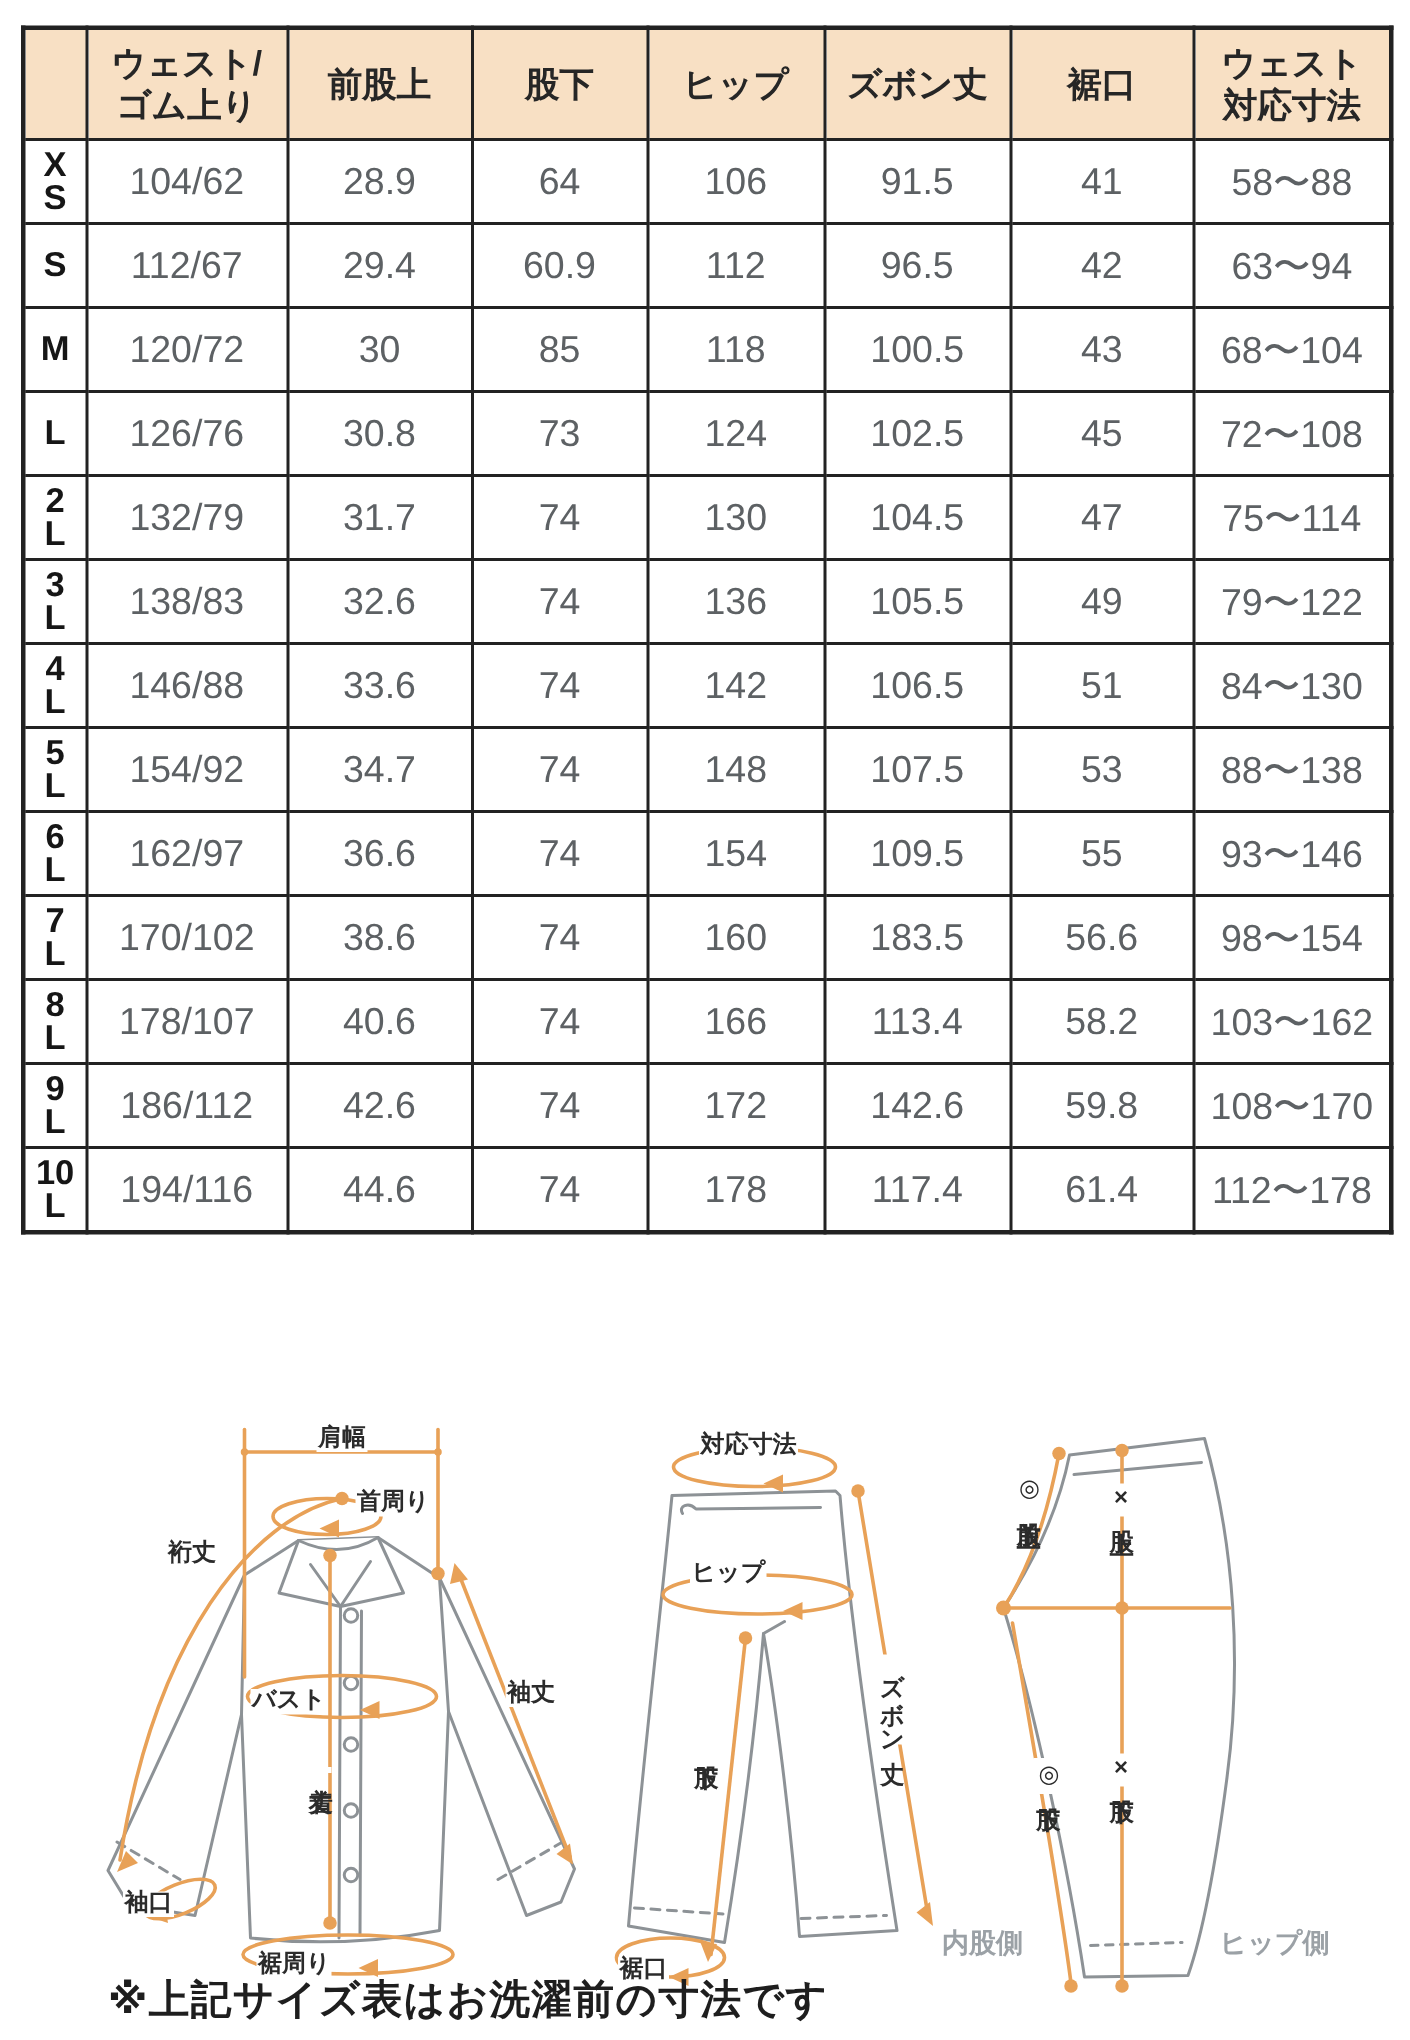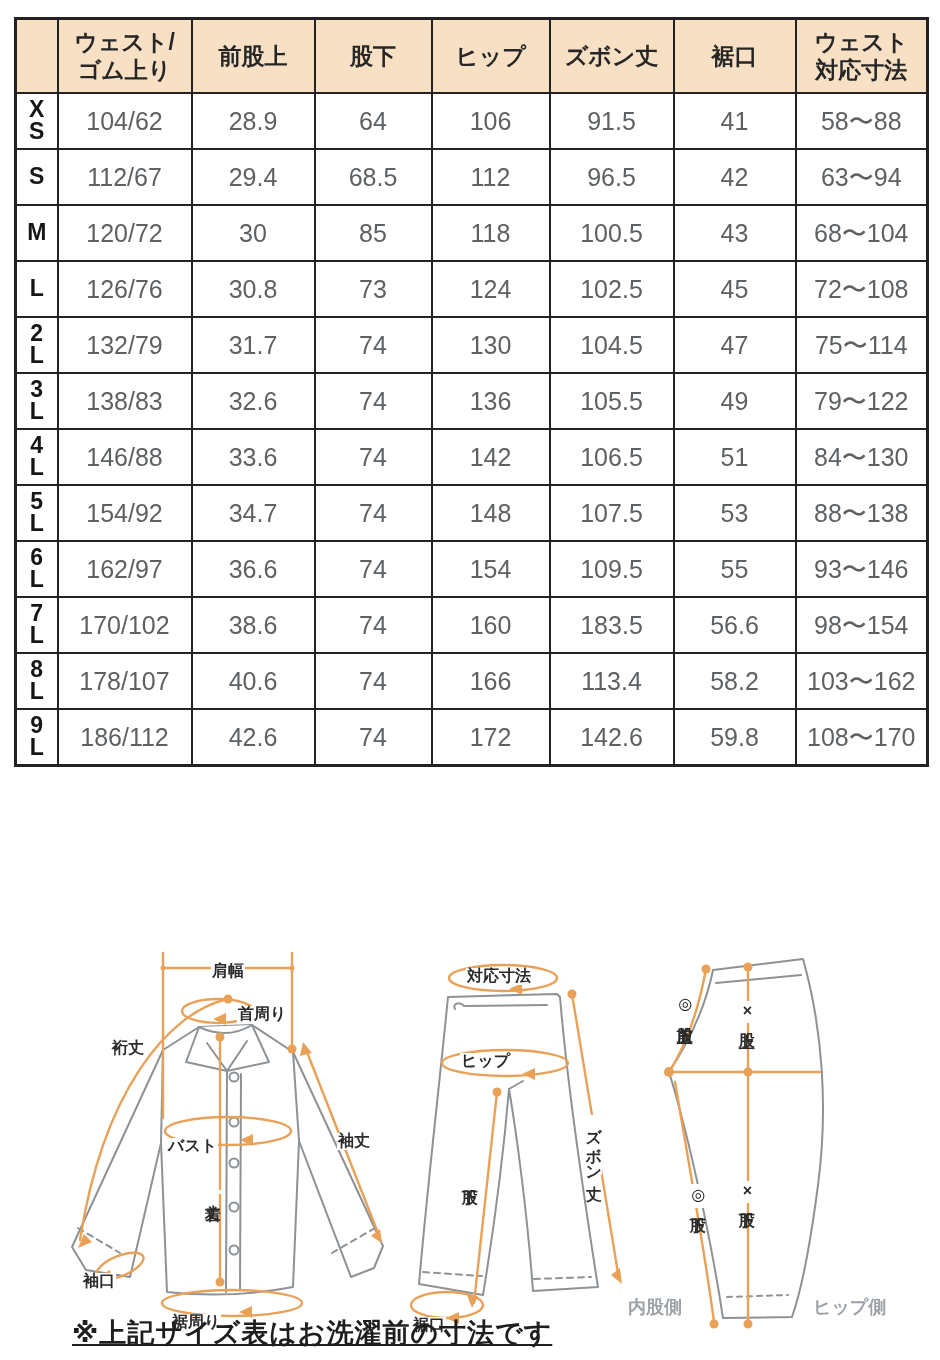--- a/index.html
+++ b/index.html
@@ -35,30 +35,30 @@
     font-size:25px;color:var(--cell-text);
     height:52px;background:#ffffff;
   }
   table.size-table tbody td.size{
     font-size:23px;font-weight:bold;color:#161616;line-height:0.95;padding:0;
   }
   
   svg.diagram{position:absolute;left:0;top:0;}
   .dlabel{
     position:absolute;font-weight:bold;font-size:16px;color:#2B2B2B;
-    line-height:1.05;background:#ffffff;padding:0 1px;white-space:nowrap;margin-top:12px;
+    line-height:1.05;background:#ffffff;padding:0 1px;white-space:nowrap;
   }
   .dlabel.vert{
     writing-mode:vertical-rl;text-orientation:upright;
     padding:1px 0;letter-spacing:1px;
   }
   .dlabel.gray{color:var(--side-gray);font-size:18px;background:transparent;text-align:center;}
   .note{
     position:absolute;left:72px;top:1315px;
-    font-size:27px;font-weight:bold;color:#1E1E1E;letter-spacing:1px;text-decoration:underline;
+    font-size:27px;font-weight:bold;color:#1E1E1E;letter-spacing:1px;
   }
 </style>
 </head>
 <body>
 
 <table class="size-table">
   <colgroup>
     <col style="width:42px">
       <col style="width:134px">
       <col style="width:123px">
@@ -91,21 +91,21 @@
         <td>64</td>
         <td>106</td>
         <td>91.5</td>
         <td>41</td>
         <td>58〜88</td>
       </tr>
       <tr>
         <td class="size">S</td>
         <td>112/67</td>
         <td>29.4</td>
-        <td>68.5</td>
+        <td>60.9</td>
         <td>112</td>
         <td>96.5</td>
         <td>42</td>
         <td>63〜94</td>
       </tr>
       <tr>
         <td class="size">M</td>
         <td>120/72</td>
         <td>30</td>
         <td>85</td>
@@ -205,20 +205,31 @@
         <td class="size">9
 L</td>
         <td>186/112</td>
         <td>42.6</td>
         <td>74</td>
         <td>172</td>
         <td>142.6</td>
         <td>59.8</td>
         <td>108〜170</td>
       </tr>
+      <tr>
+        <td class="size">10
+L</td>
+        <td>194/116</td>
+        <td>44.6</td>
+        <td>74</td>
+        <td>178</td>
+        <td>117.4</td>
+        <td>61.4</td>
+        <td>112〜178</td>
+      </tr>
     </tbody>
 </table>
 
 <svg class="diagram" width="940" height="1360" viewBox="0 0 940 1360">
 
   <g stroke="#8D9296" stroke-width="2" fill="#ffffff" stroke-linejoin="round" stroke-linecap="round">
 
     <path d="M163,1050 L72,1247 L86,1270 L130,1277 L161,1143"></path>
 
     <path d="M293,1052 L383,1246 L374,1268 L351,1277 L299,1141"></path>

